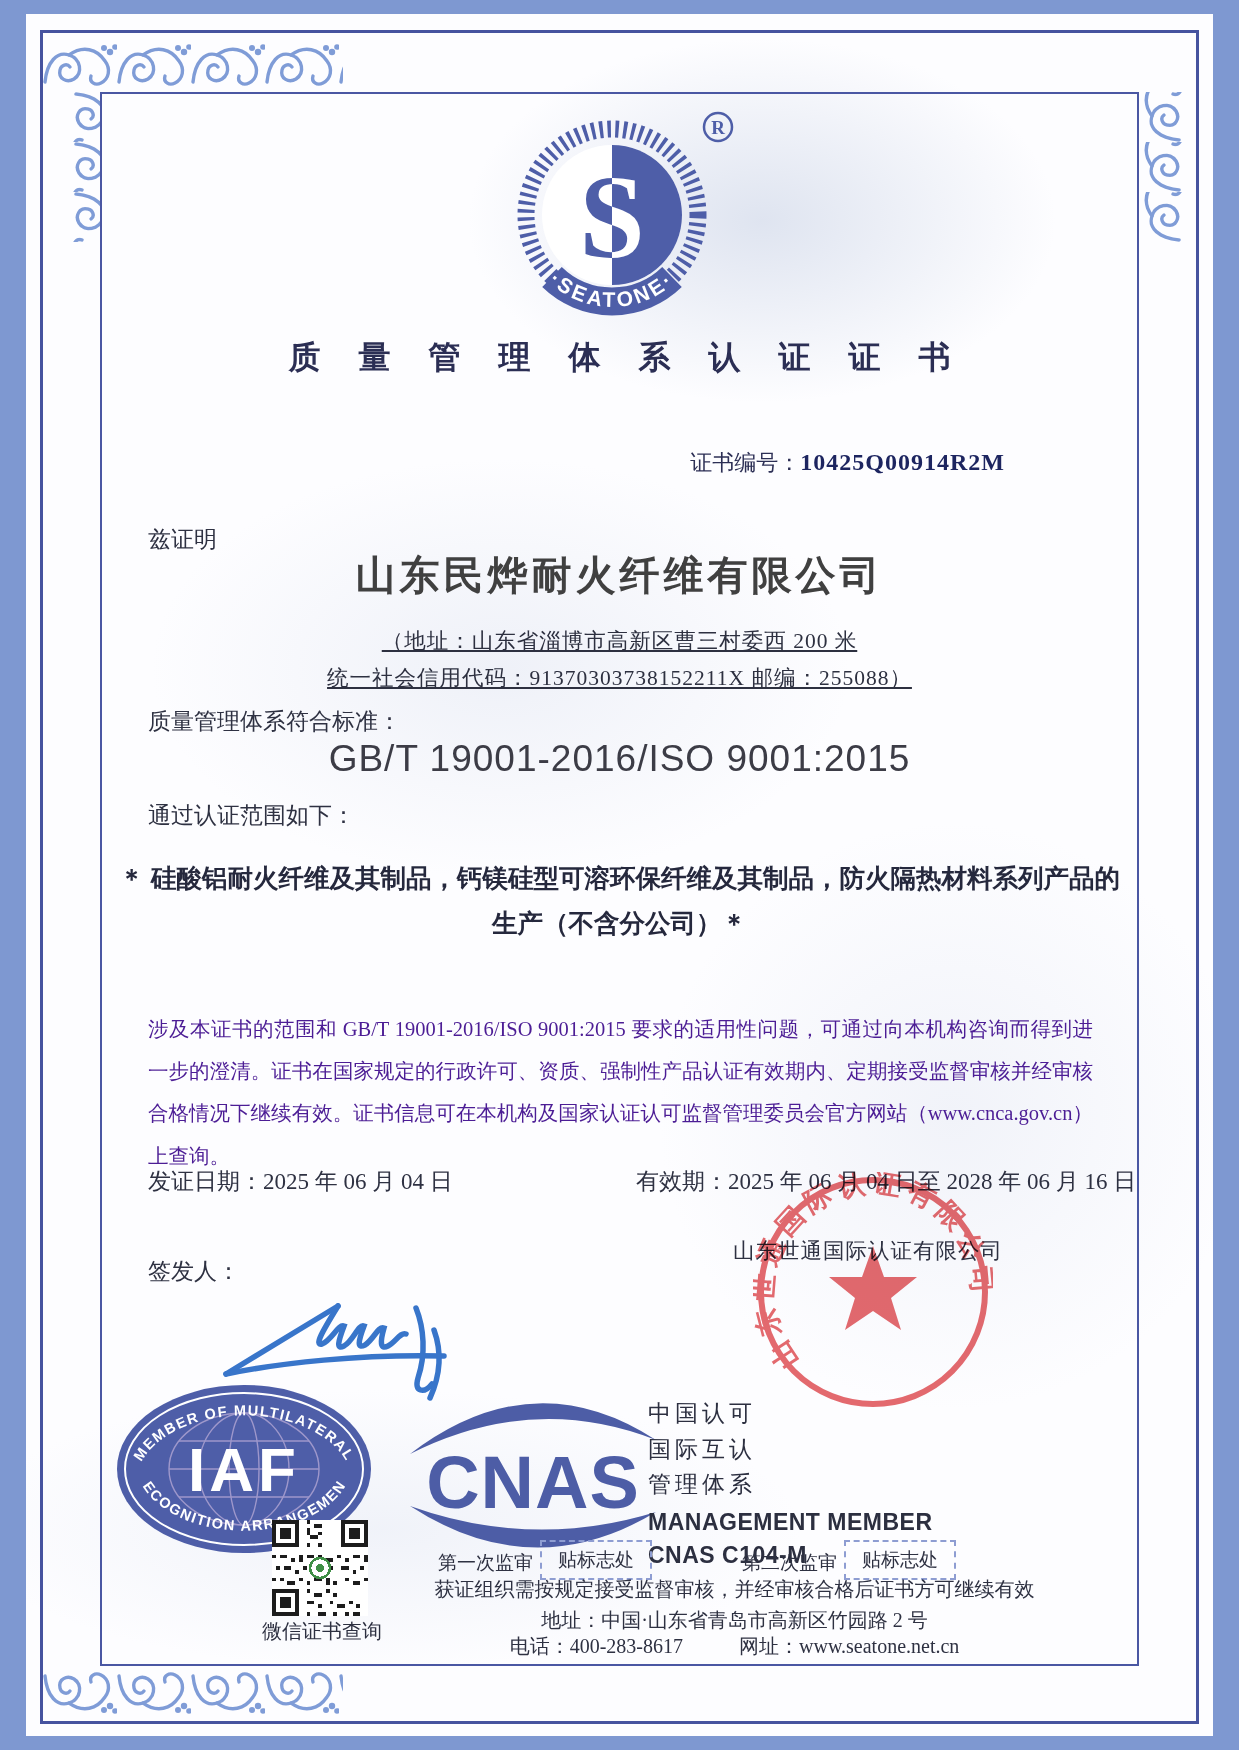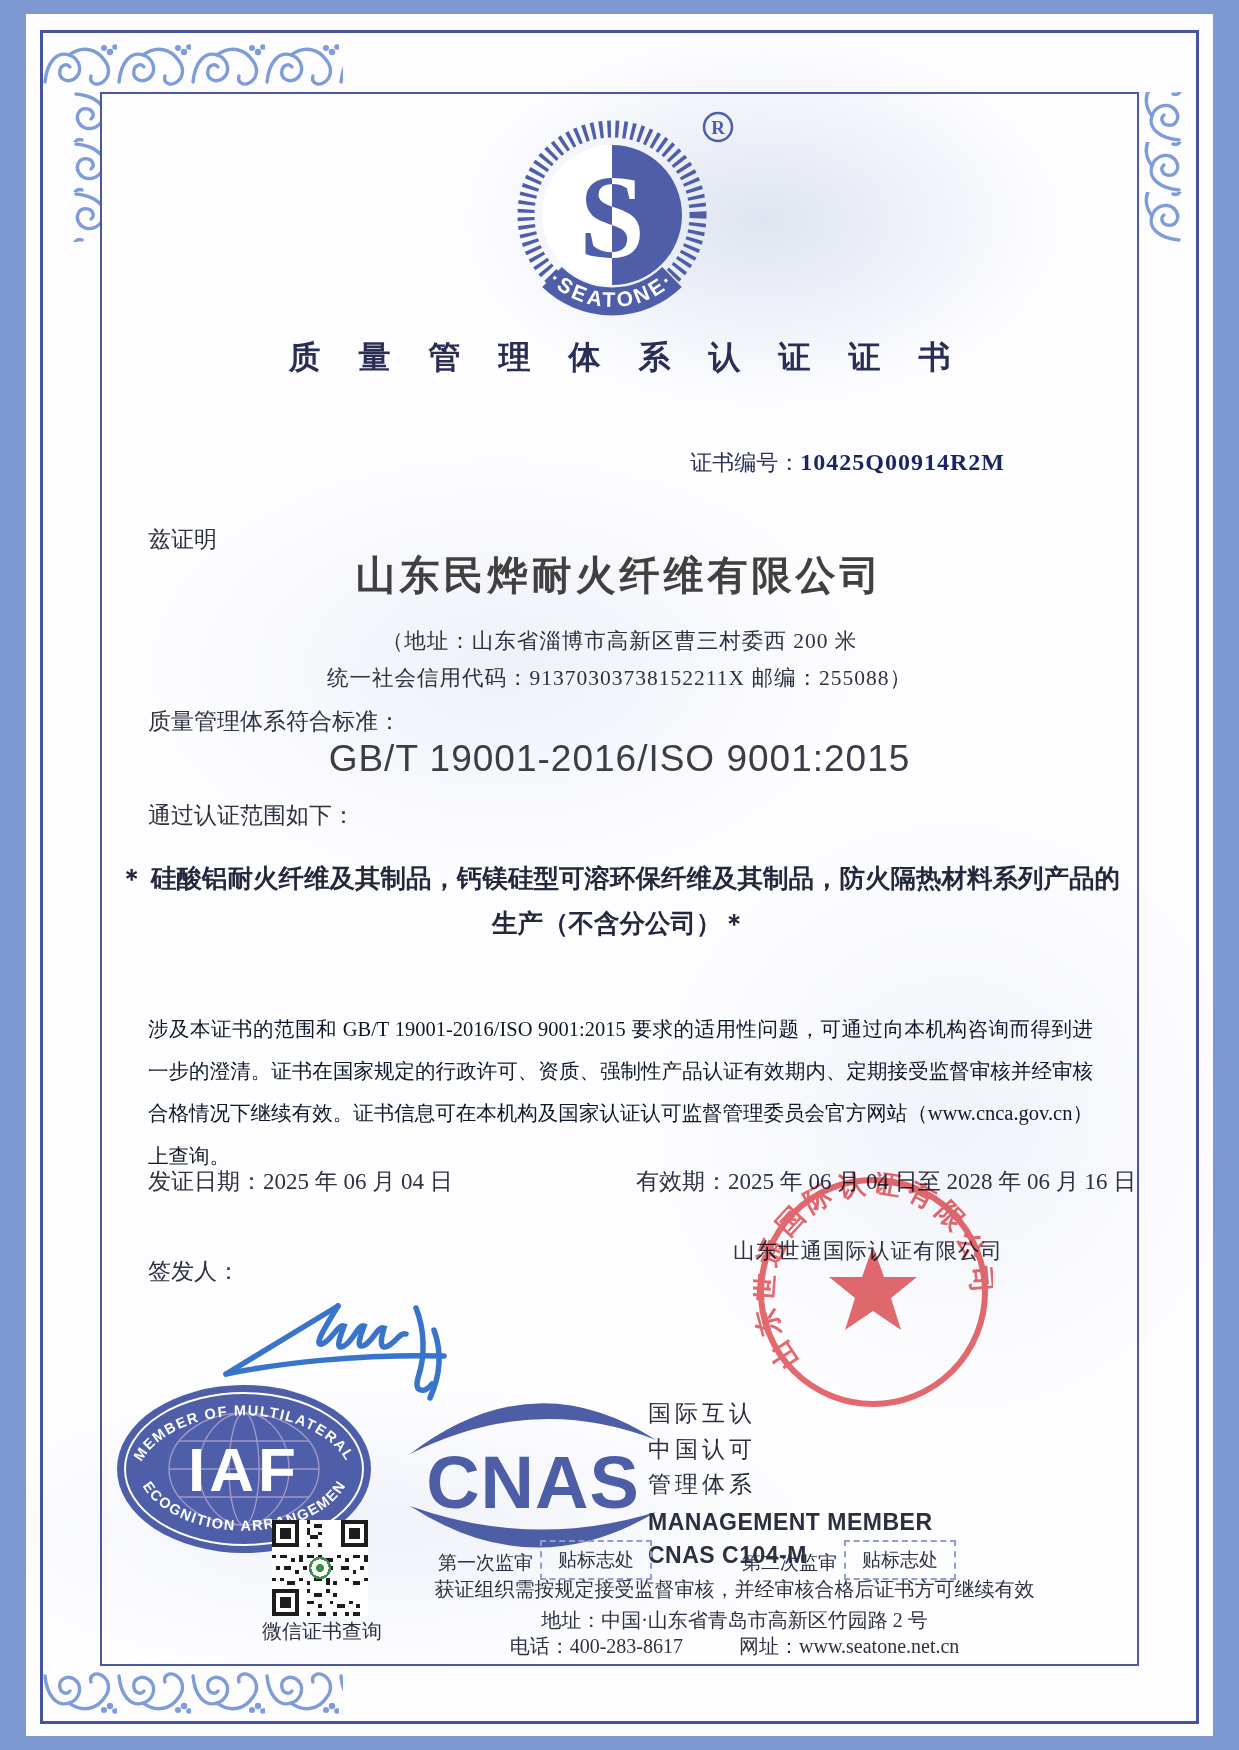--- a/index.html
+++ b/index.html
@@ -23,24 +23,24 @@
   .orn-bottom{left:43px;right:43px;bottom:34px;height:50px;}
   .orn-left{left:42px;width:58px;top:92px;bottom:84px;}
   .orn-right{right:42px;width:58px;top:92px;bottom:84px;}
   .abs{position:absolute;}
   .center{left:0;right:0;text-align:center;}
   .page-title{top:336px;font-size:32px;font-weight:bold;color:#2b2e54;letter-spacing:38px;text-indent:38px;white-space:nowrap;}
   .cert-no{top:448px;right:234px;font-size:22px;color:#2c2f55;white-space:nowrap;}
   .cert-no b{font-size:24px;color:#1d2560;letter-spacing:1px;}
   .label-left{left:148px;font-size:23px;color:#2e3142;}
   .company-name{top:548px;font-size:40px;font-weight:bold;color:#404040;letter-spacing:4px;}
-  .addr{font-size:21.5px;color:#2d3040;letter-spacing:1px;}
+  .addr{font-size:21.5px;color:#2d3040;letter-spacing:1px;text-decoration:underline;}
   .standard{top:738px;font-size:37px;color:#3c3c46;font-family:"Liberation Sans","DejaVu Sans",sans-serif;letter-spacing:1px;}
   .scope{left:118px;right:118px;top:856px;font-size:25.5px;font-weight:bold;line-height:1.78;text-align:center;color:#25283d;}
-  .legal{left:148px;right:146px;top:1008px;font-size:20.5px;line-height:2.06;text-align:justify;color:#0f172a;}
+  .legal{left:148px;right:146px;top:1008px;font-size:20.5px;line-height:2.06;text-align:justify;color:#4c1d95;}
   .dates{top:1166px;font-size:23px;color:#2e3142;white-space:nowrap;}
   .issuer-name{left:733px;top:1236px;font-size:21.5px;color:#2e3142;letter-spacing:1px;}
   .stamp{left:753px;top:1172px;mix-blend-mode:multiply;}
   .cnas-caption{left:648px;top:1396px;color:#2c2f40;}
   .cnas-caption .zh{font-size:23px;line-height:1.55;letter-spacing:4px;}
   .cnas-caption .en{font-size:23px;font-weight:bold;font-family:"Liberation Sans","DejaVu Sans",sans-serif;margin-top:6px;letter-spacing:0.5px;}
   .qr-caption{left:252px;top:1618px;width:140px;text-align:center;font-size:20px;color:#2c2f40;}
   .audit-label{top:1550px;font-size:19px;color:#2e3142;white-space:nowrap;}
   .sticker-box{top:1540px;font-size:19px;color:#2e3142;border:2px dashed #8e9dd2;padding:5px 16px;white-space:nowrap;}
   .foot{left:380px;right:150px;text-align:center;font-size:20px;color:#2e3142;white-space:nowrap;}
@@ -213,22 +213,22 @@
     </g>
   </svg>
 
   <svg class="abs" style="left:402px;top:1390px;" width="262" height="168" viewBox="0 0 262 168">
     <path d="M8,64 Q131,-30 254,50 Q131,2 8,64 Z" fill="#4d5da6"></path>
     <path d="M8,116 Q131,196 254,122 Q131,160 8,116 Z" fill="#4d5da6"></path>
     <text x="131" y="118" font-family="Liberation Sans, DejaVu Sans, sans-serif" font-weight="bold" font-size="74" letter-spacing="1" text-anchor="middle" fill="#4d5da6">CNAS</text>
   </svg>
 
   <div class="abs cnas-caption">
+    <div class="zh">中国认可</div>
     <div class="zh">国际互认</div>
-    <div class="zh">中国认可</div>
     <div class="zh">管理体系</div>
     <div class="en">MANAGEMENT MEMBER</div>
     <div class="en">CNAS C104-M</div>
   </div>
 
   <svg class="abs" style="left:272px;top:1520px;" width="96" height="96" viewBox="0 0 25 25" shape-rendering="crispEdges">
     <rect width="25" height="25" fill="#ffffff"></rect>
     <g fill="#1c1c1c">
       <rect x="0" y="0" width="7" height="7"></rect>
         <rect x="18" y="0" width="7" height="7"></rect>

